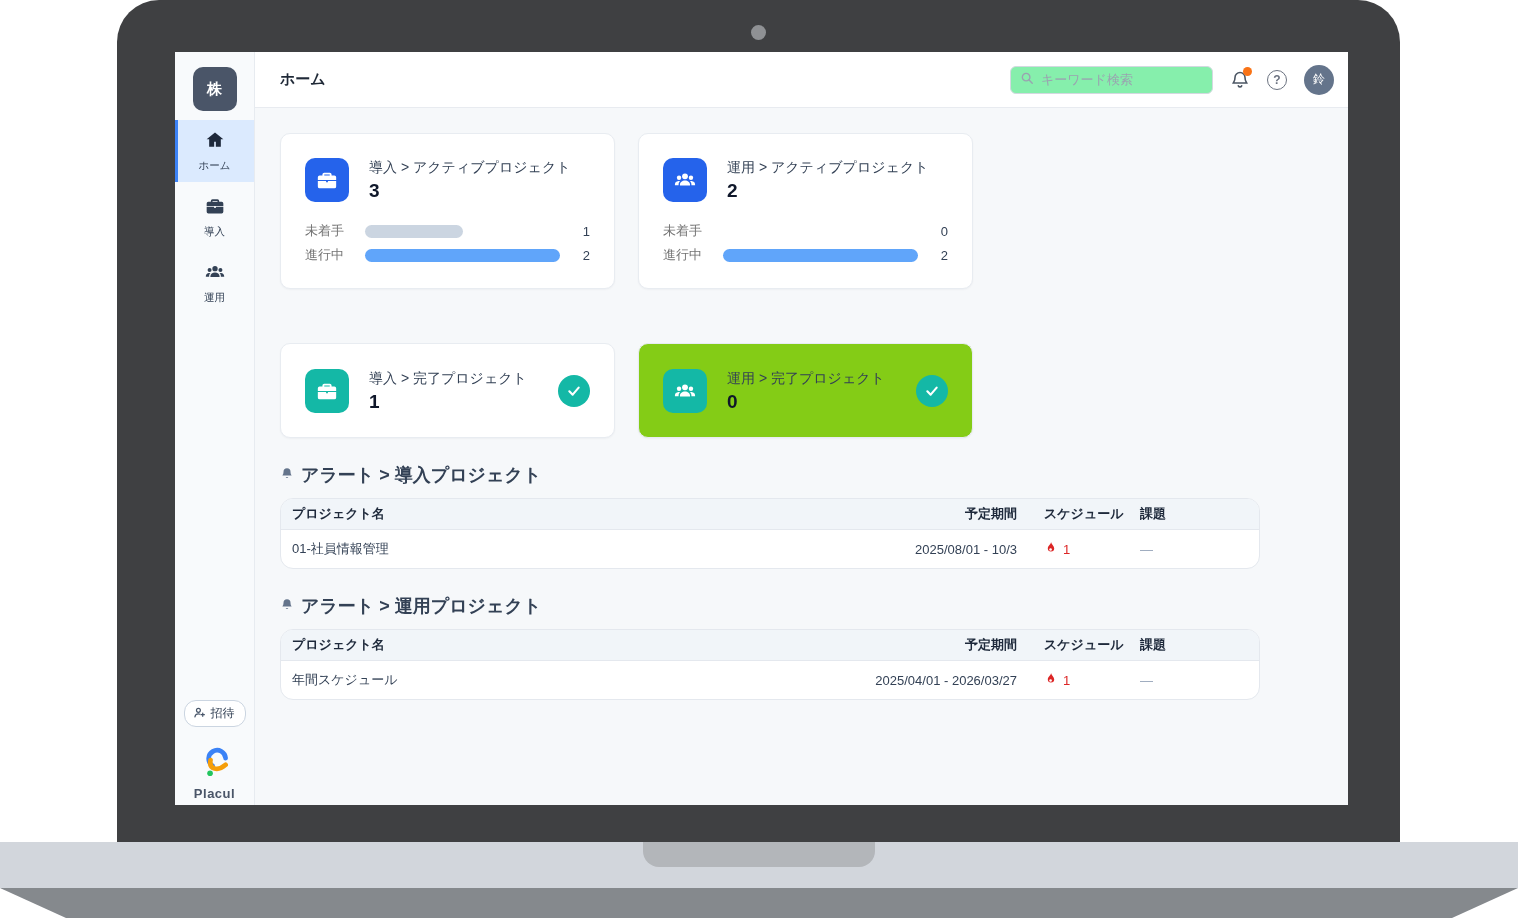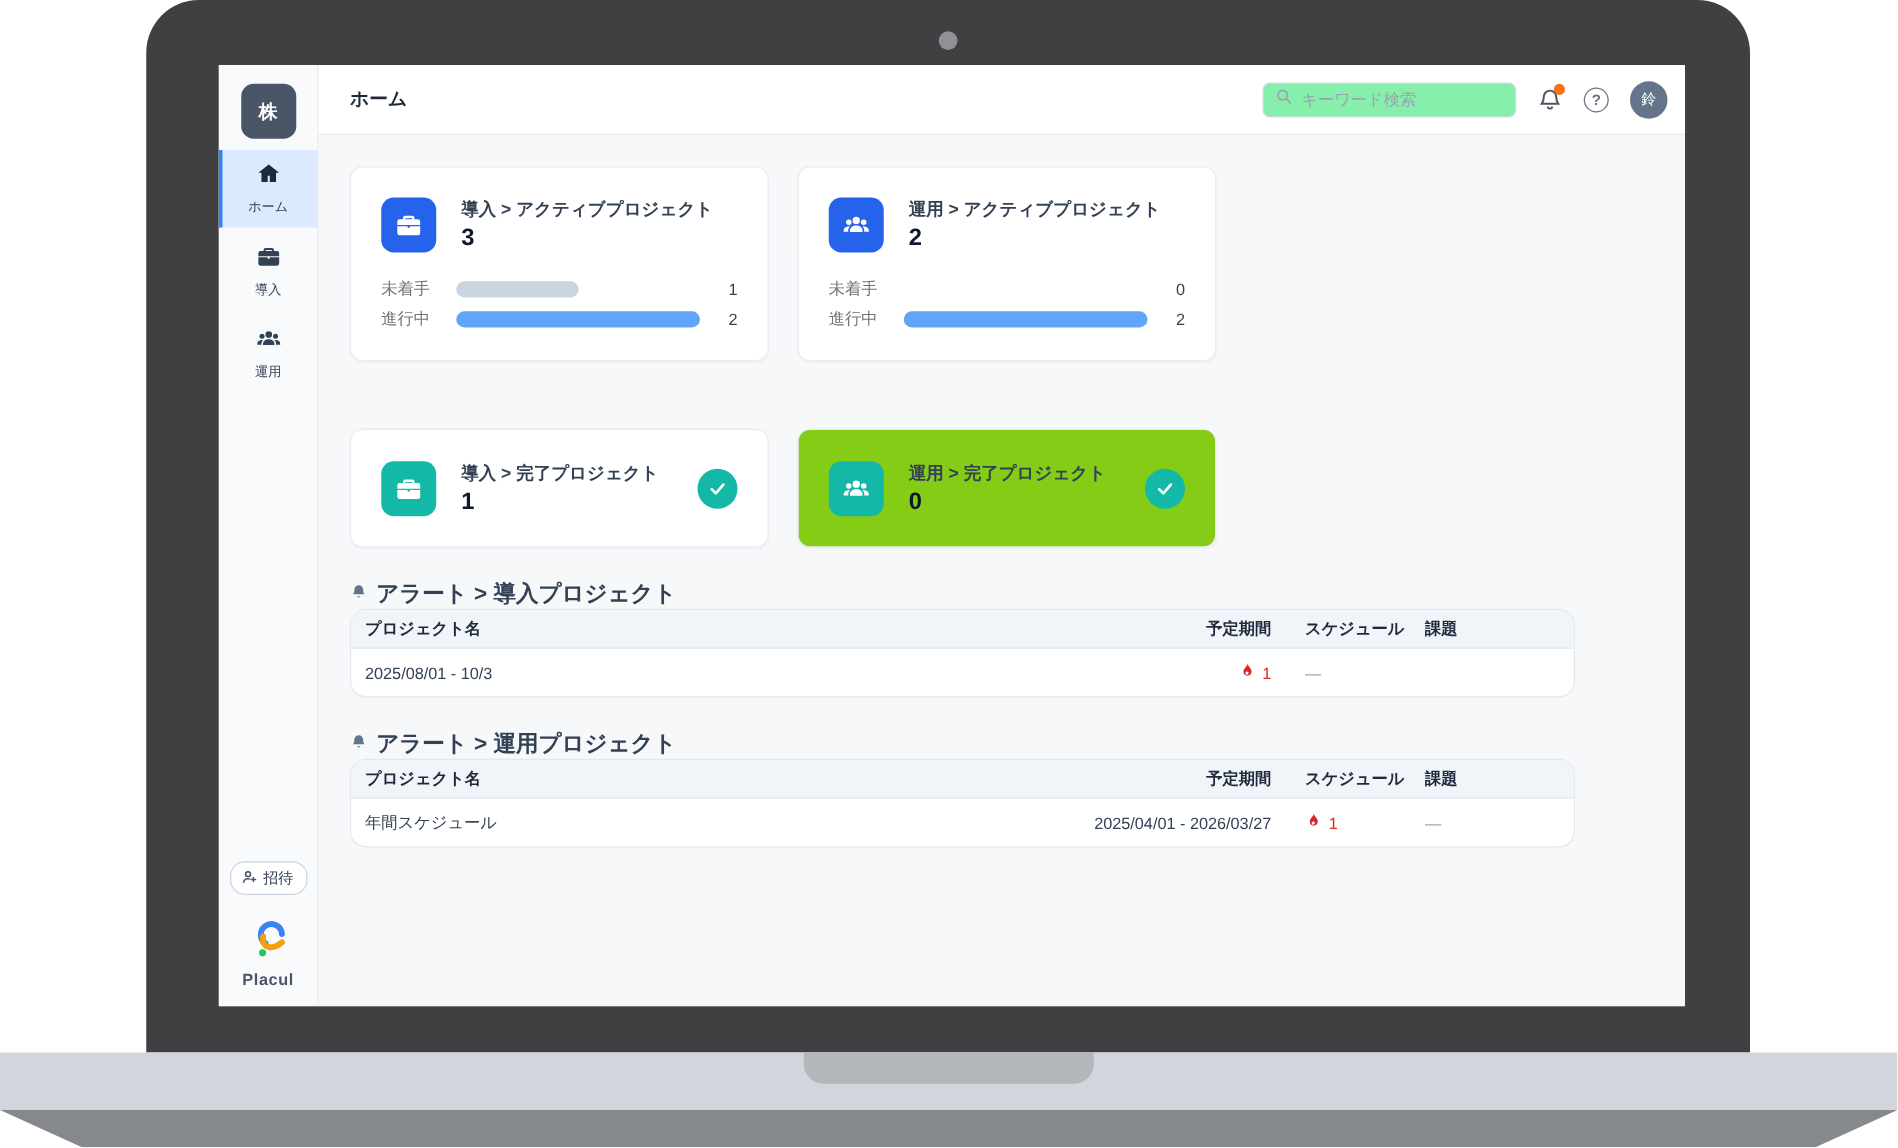--- a/index.html
+++ b/index.html
@@ -28,21 +28,21 @@
              color:#fff; font-size:15px; font-weight:bold; display:flex; align-items:center;
              justify-content:center; }
   .nav { width:100%; margin-top:9px; }
   .nav-item { width:100%; height:62px; display:flex; flex-direction:column; align-items:center;
               justify-content:center; gap:5px; cursor:pointer; border-left:3px solid transparent;
               border-right:3px solid transparent; }
   .nav-item.active { background:#dbeafe; border-left-color:#3b82f6; }
   .nav-item + .nav-item { margin-top:4px; }
   .nav-label { font-size:10.5px; color:#334155; }
   .side-bottom { margin-top:auto; display:flex; flex-direction:column; align-items:center;
-                 padding-bottom:14px; }
+                 padding-bottom:4px; }
   .invite-btn { display:flex; align-items:center; gap:5px; border:1px solid #cbd5e1;
                 background:#fff; border-radius:12px; padding:4px 10px 4px 8px; font-size:12px;
                 color:#334155; cursor:pointer; }
   .brand { margin-top:18px; display:flex; flex-direction:column; align-items:flex-end; gap:3px; }
   .brand-name { font-size:13px; font-weight:bold; color:#4a5568; letter-spacing:0.5px; }
 
   
   .content { flex:1; display:flex; flex-direction:column; min-width:0; }
   .topbar { height:56px; background:#fff; border-bottom:1px solid #e8ebf0; display:flex;
             align-items:center; padding:0 14px 0 25px; flex-shrink:0; }
@@ -68,39 +68,39 @@
   .card-row { display:flex; gap:23px; }
   .card-row + .card-row { margin-top:23px; }
   .card { width:335px; background:#fff; border:1px solid #e8ecf1; border-radius:10px;
           box-shadow:0 1px 2px rgba(16,24,40,.04); padding:24px; cursor:pointer; }
   .card.muted { background:#84cc16; }
   .card-head { display:flex; gap:20px; }
   .icon-sq { width:44px; height:44px; border-radius:10px; display:flex; align-items:center;
              justify-content:center; flex-shrink:0; }
   .icon-sq.blue { background:#2563eb; }
   .icon-sq.teal { background:#14b8a6; }
-  .card-title { font-size:14px; font-weight:bold; color:#334155; line-height:1.3; }
+  .card-title { font-size:14px; font-weight:normal; color:#334155; line-height:1.3; }
   .card-count { font-size:19px; font-weight:bold; color:#0f172a; margin-top:4px; }
   .stat-rows { margin-top:20px; display:flex; flex-direction:column; gap:6px; }
   .stat-row { display:flex; align-items:center; }
   .stat-label { width:60px; font-size:13px; color:#737373; flex-shrink:0; }
   .stat-track { flex:1; height:13px; position:relative; }
   .stat-bar { height:13px; border-radius:7px; }
   .stat-bar.gray { background:#cbd5e1; }
   .stat-bar.blue { background:#60a5fa; }
   .stat-value { width:30px; text-align:right; font-size:13px; color:#334155; flex-shrink:0; }
   .card.done { height:95px; display:flex; align-items:center;margin-top:31px; }
   .card.done .card-head { align-items:center; width:100%; }
   .check-circle { margin-left:auto; width:32px; height:32px; border-radius:50%;
                   background:#14b8a6; display:flex; align-items:center; justify-content:center; }
 
   
   .alert-title { display:flex; align-items:center; gap:7px; margin-top:25px; font-size:18px;
                  font-weight:bold; color:#334155; }
-  .alert-table { background:#fff; border:1px solid #e4e8ee; border-radius:13px;
+  .alert-table { margin-top:11px; background:#fff; border:1px solid #e4e8ee; border-radius:13px;
                  overflow:hidden; }
   .tr { display:grid; grid-template-columns:1fr max-content 96px 130px; align-items:center; }
   .tr.head { background:#f1f5f9; height:31px; border-bottom:1px solid #e4e8ee; }
   .tr.body { height:38px; cursor:pointer; }
   .td { padding:0 16px 0 11px; font-size:13px; color:#334155; white-space:nowrap; }
   .tr.head .td { font-weight:bold; color:#1e293b; }
   .sched-cell { display:flex; align-items:center; gap:5px; color:#dc2626; }
   .dash { color:#94a3b8; }
 </style>
 </head>
@@ -319,20 +319,21 @@
           <span>アラート &gt; 導入プロジェクト</span>
         </div>
         <div class="alert-table">
           <div class="tr head">
             <div class="td">プロジェクト名</div>
             <div class="td">予定期間</div>
             <div class="td">スケジュール</div>
             <div class="td">課題</div>
           </div>
           <div class="tr body">
+            <div class="td">01-社員情報管理</div>
             <div class="td">2025/08/01 - 10/3</div>
             <div class="td sched-cell">
               <span>
                 <svg width="14" height="14" viewBox="0 0 24 24" fill="#dc2626">
                     <path d="M12 1.5c.4 4 -5.5 6-5.5 11a5.5 5.5 0 0 0 11 0c0-4.5-4.5-6.5-5.5-11z"></path>
                     <circle cx="11.3" cy="14.5" r="2.2" fill="#ffffff"></circle>
                   </svg>
               </span>
               <span>1</span>
             </div>

